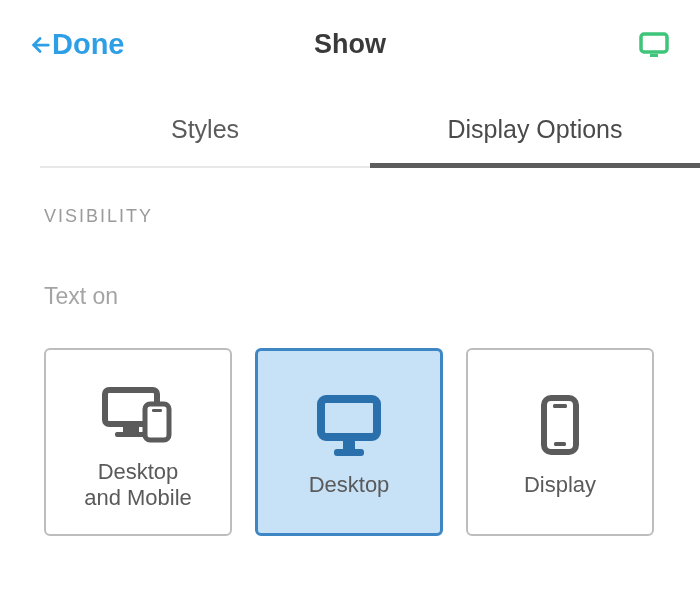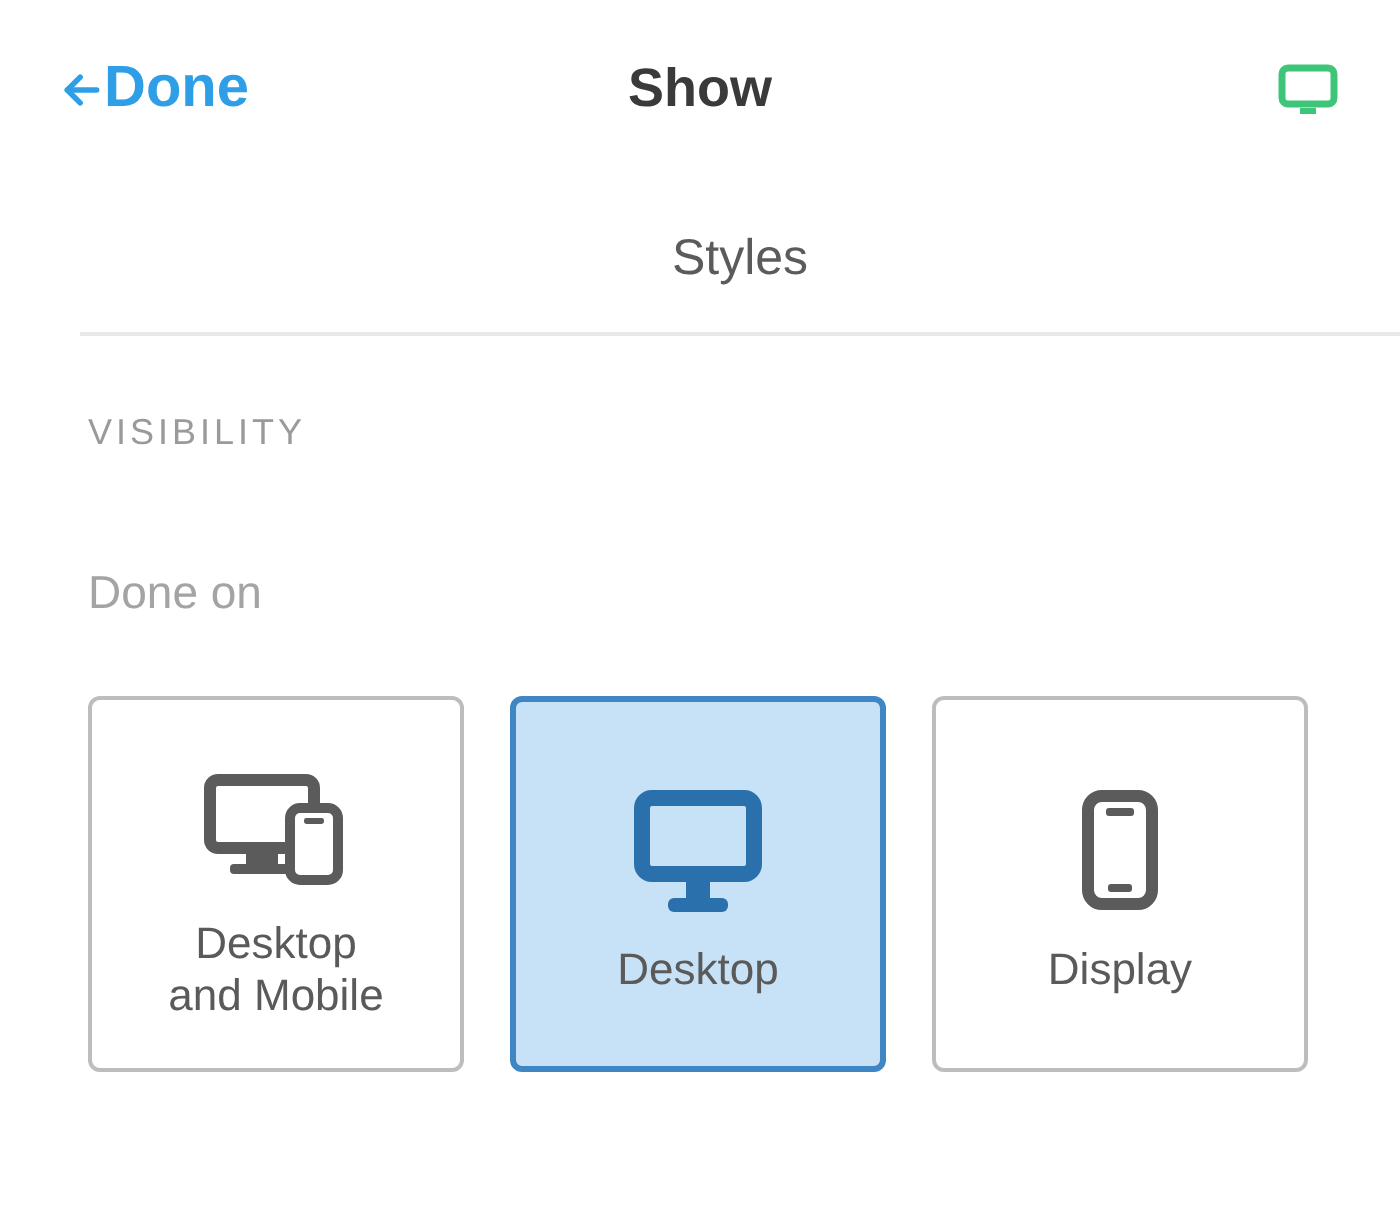--- a/index.html
+++ b/index.html
@@ -139,25 +139,28 @@
       <rect x="3" y="3" width="26" height="18" rx="3" fill="none" stroke="#3fc57a" stroke-width="3.5"></rect>
       <rect x="12" y="23" width="8" height="3" fill="#3fc57a"></rect>
     </svg>
   </div>
 </div>
 
 <div class="tabs">
   <div class="tab">
     <span>Styles</span>
   </div>
+  <div class="tab active">
+    <span>Display Options</span>
+  </div>
 </div>
 
 <div class="content">
   <div class="section-label">VISIBILITY</div>
-  <div class="sub-label">Done on</div>
+  <div class="sub-label">Text on</div>
 
   <div class="options">
 
     <div class="option-card">
       <div class="option-icon">
         <svg width="78" height="62" viewBox="0 0 78 62">
           <rect x="6" y="8" width="52" height="34" rx="4" fill="none" stroke="#5b5b5b" stroke-width="6"></rect>
           <rect x="24" y="44" width="16" height="6" fill="#5b5b5b"></rect>
           <rect x="16" y="50" width="32" height="5" rx="2" fill="#5b5b5b"></rect>
           <rect x="46" y="22" width="24" height="36" rx="5" fill="#ffffff" stroke="#5b5b5b" stroke-width="5"></rect>

